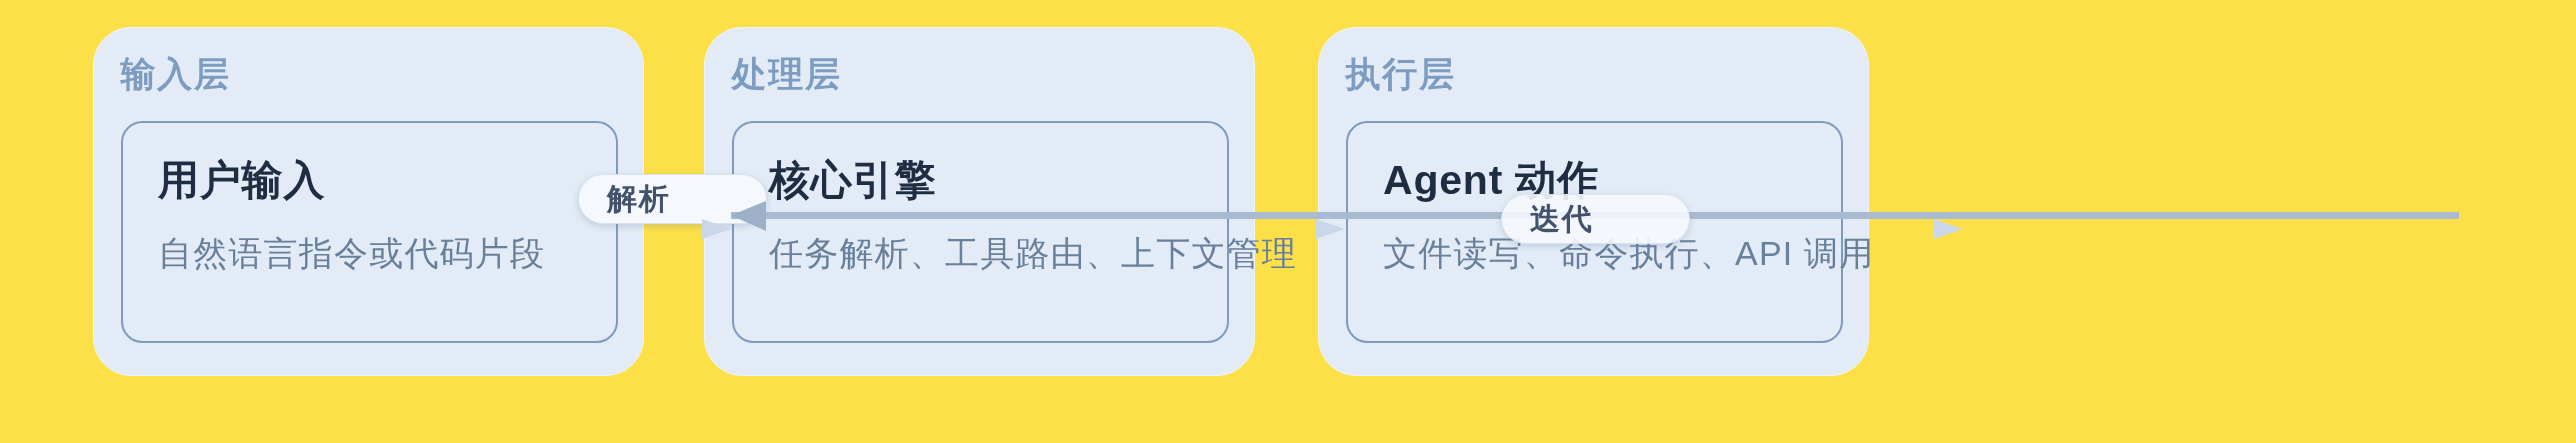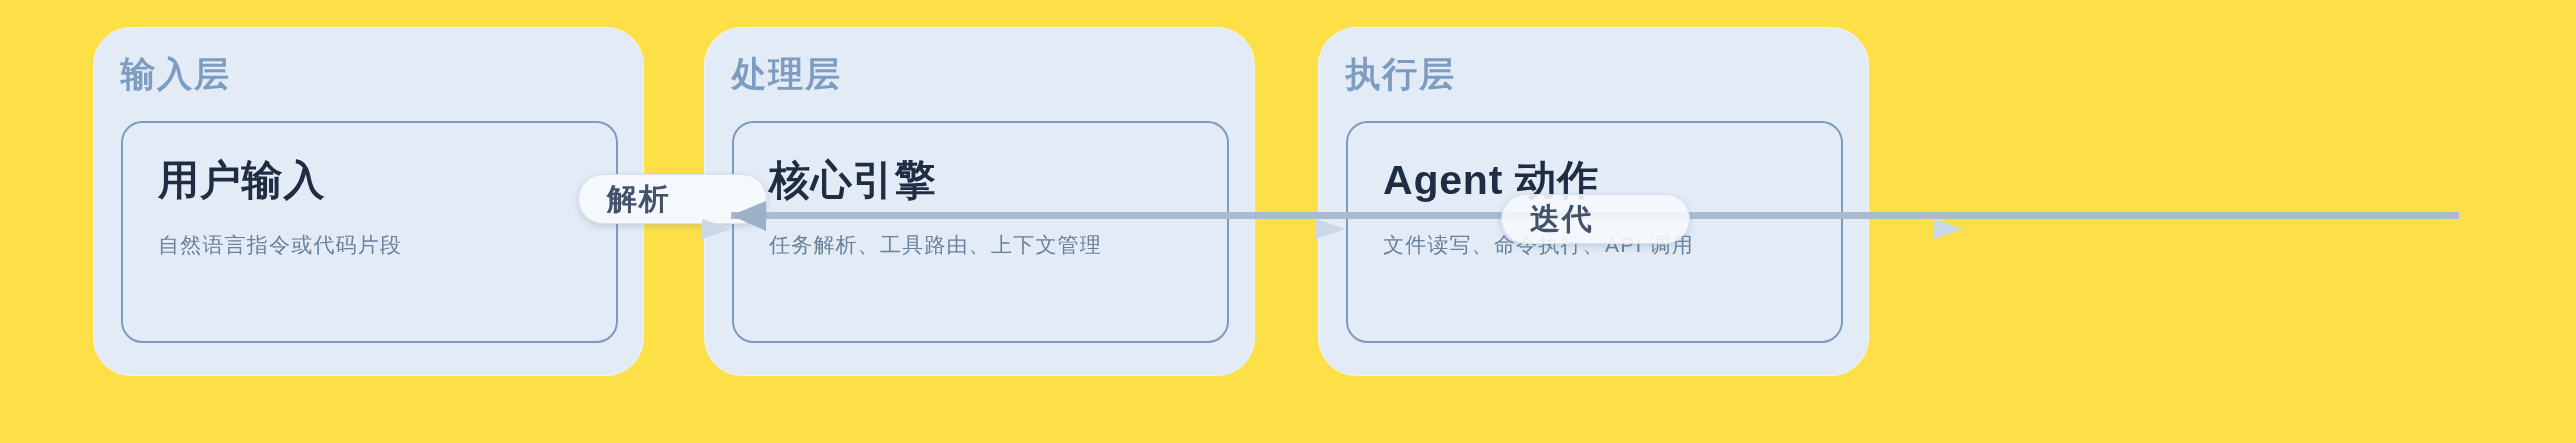--- a/index.html
+++ b/index.html
@@ -29,21 +29,21 @@
     border:2.5px solid #7e9abc;border-radius:21.5px;
     box-sizing:border-box;
   }
   .node-title{
     position:absolute;left:35px;top:30px;
     font-size:41px;font-weight:bold;color:#1e2d42;
     white-space:nowrap;letter-spacing:0.8px;
   }
   .node-subtitle{
     position:absolute;left:35px;top:108px;
-    font-size:21px;color:#68809b;
+    font-size:34px;color:#68809b;
     white-space:nowrap;letter-spacing:1.2px;
   }
   
   .flow-line{
     position:absolute;left:731px;top:212px;width:1728px;height:6.6px;
     background:#a9bbd0;z-index:4;
   }
   
   .pill{
     position:absolute;top:174px;width:189px;height:50px;

